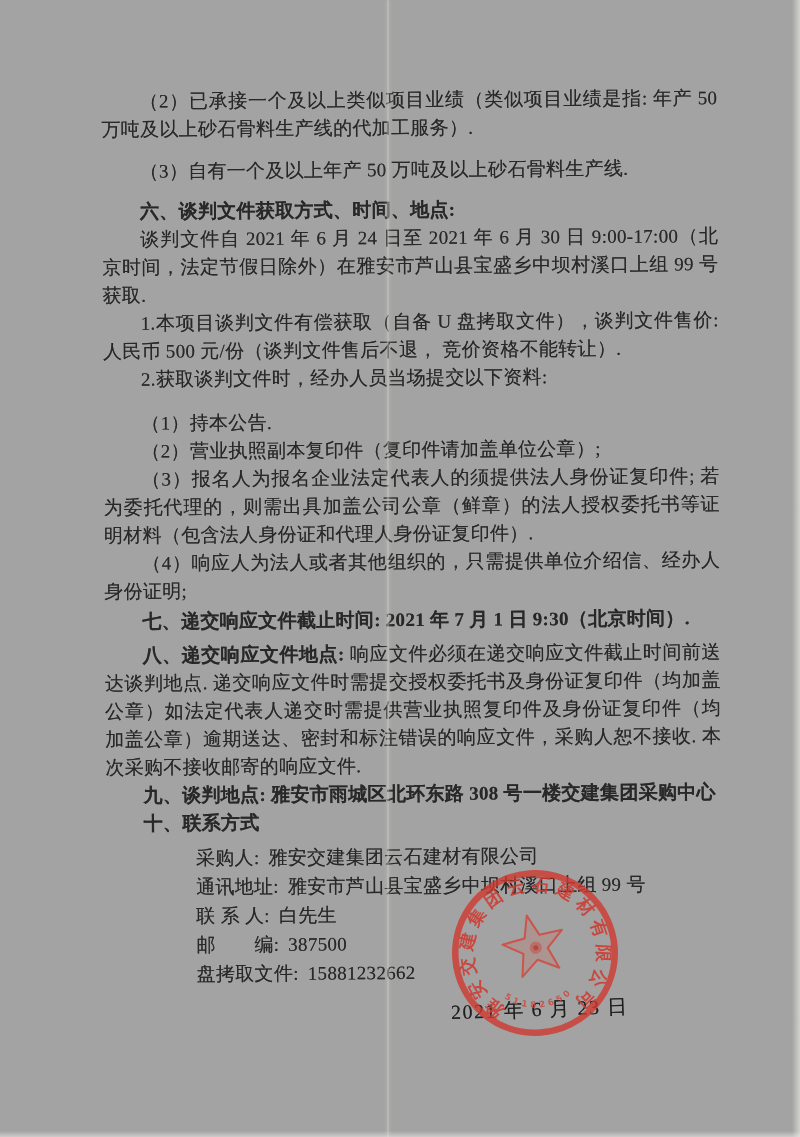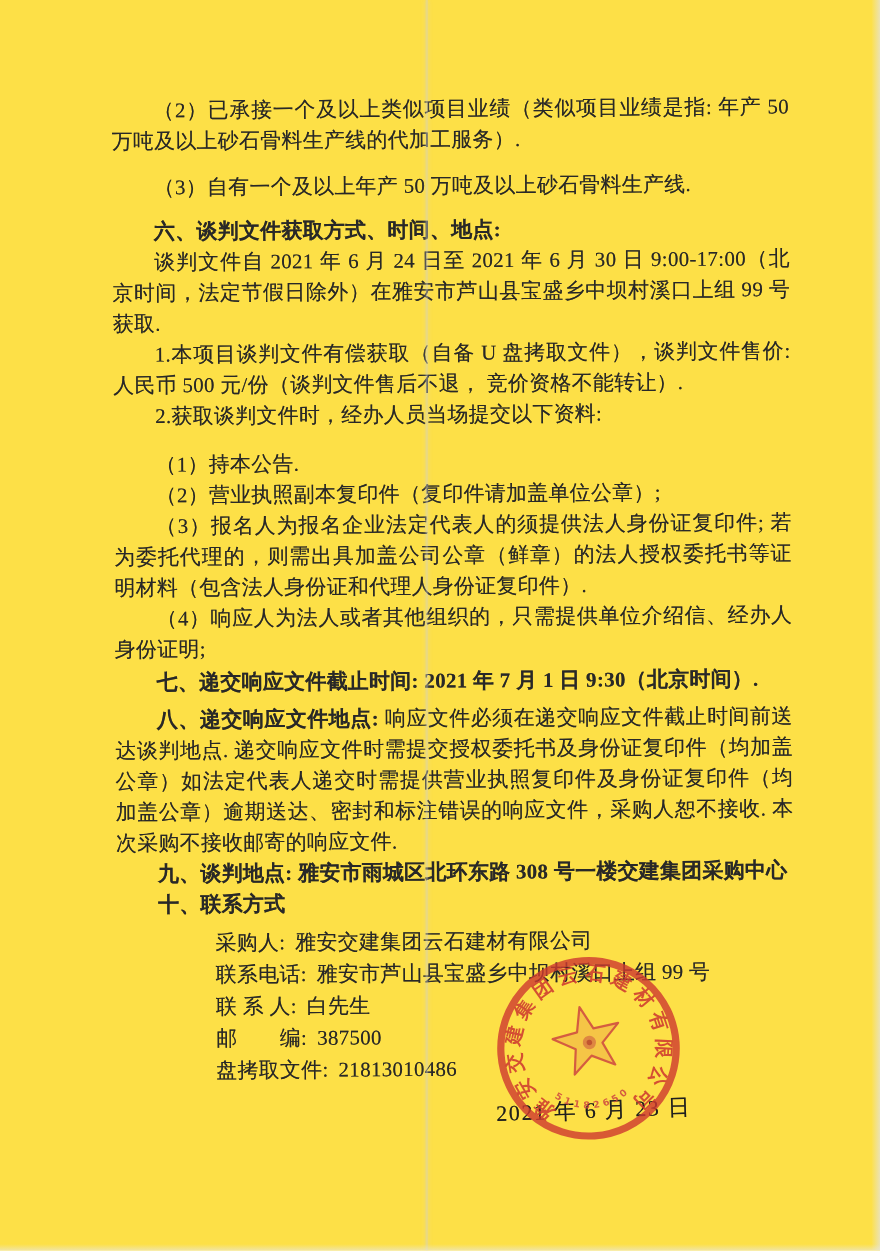--- a/index.html
+++ b/index.html
@@ -1,20 +1,20 @@
 <!DOCTYPE html>
 <html><head>
 <meta charset="utf-8">
 <style>
   html, body { margin: 0; padding: 0; background: #ffffff; }
   .page {
     position: relative;
     width: 800px;
     height: 1137px;
-    background: #fde047;
+    background: #a3a3a3;
     overflow: hidden;
     font-family: "Liberation Serif", "DejaVu Serif", serif;
   }
   
   .fold-line {
     position: absolute;
     left: 387px; top: 0;
     width: 2px; height: 1137px;
     background: rgba(208,208,202,0.45);
     box-shadow: 0 0 4px rgba(215,215,210,0.5);
@@ -109,30 +109,30 @@
     </p>
 
     <p class="bold">九、谈判地点: 雅安市雨城区北环东路 308 号一楼交建集团采购中心</p>
     <p class="bold">十、联系方式</p>
 
     <div class="contact-block">
       <p class="contact-row">
         <span class="label">采购人:</span><span>雅安交建集团云石建材有限公司</span>
       </p>
       <p class="contact-row">
-        <span class="label">联系电话:</span><span>雅安市芦山县宝盛乡中坝村溪口上组 99 号</span>
+        <span class="label">通讯地址:</span><span>雅安市芦山县宝盛乡中坝村溪口上组 99 号</span>
       </p>
       <p class="contact-row">
         <span class="label">联 系 人:</span><span>白先生</span>
       </p>
       <p class="contact-row">
         <span class="label">邮　　编:</span><span>387500</span>
       </p>
       <p class="contact-row">
-        <span class="label">盘拷取文件:</span><span>21813010486</span>
+        <span class="label">盘拷取文件:</span><span>15881232662</span>
       </p>
     </div>
   </div>
 
   <div class="seal-date">2021 年 6 月 23 日</div>
 
   <svg class="seal" viewBox="0 0 220 220" xmlns="http://www.w3.org/2000/svg">
     <defs>
       <path id="companyArc" d="M 79,163.7 A 62,62 0 1 1 141,163.7" fill="none"></path>
       <path id="serialArc" d="M 71.8,148.2 A 54,54 0 0 0 148.2,148.2" fill="none"></path>

